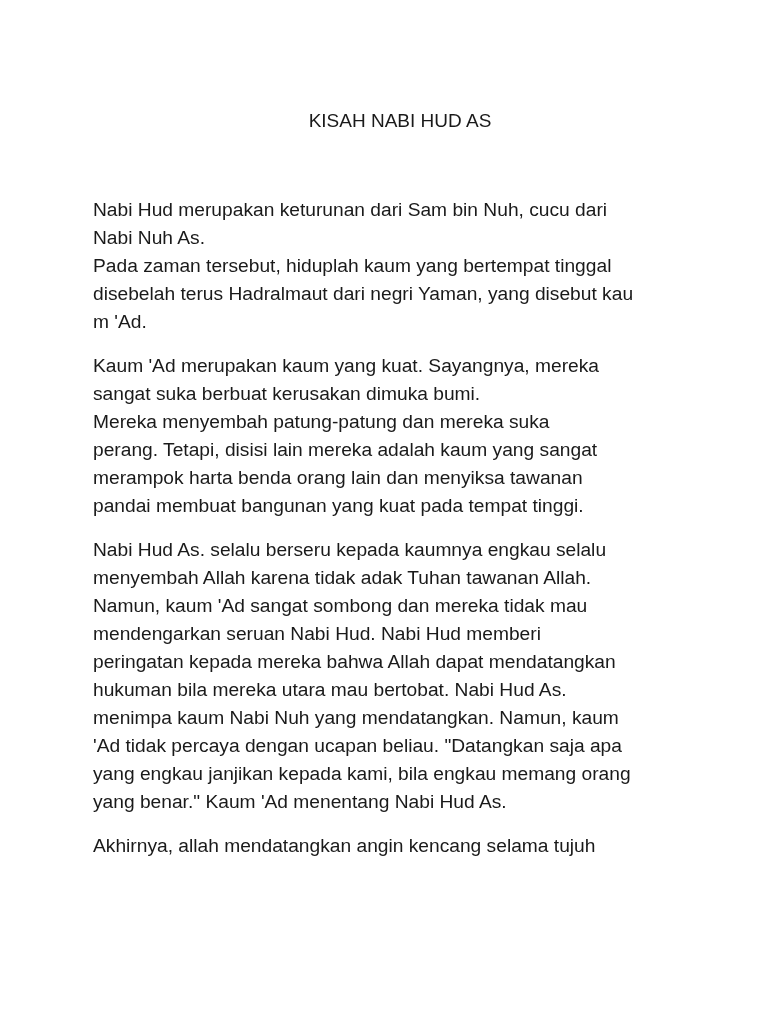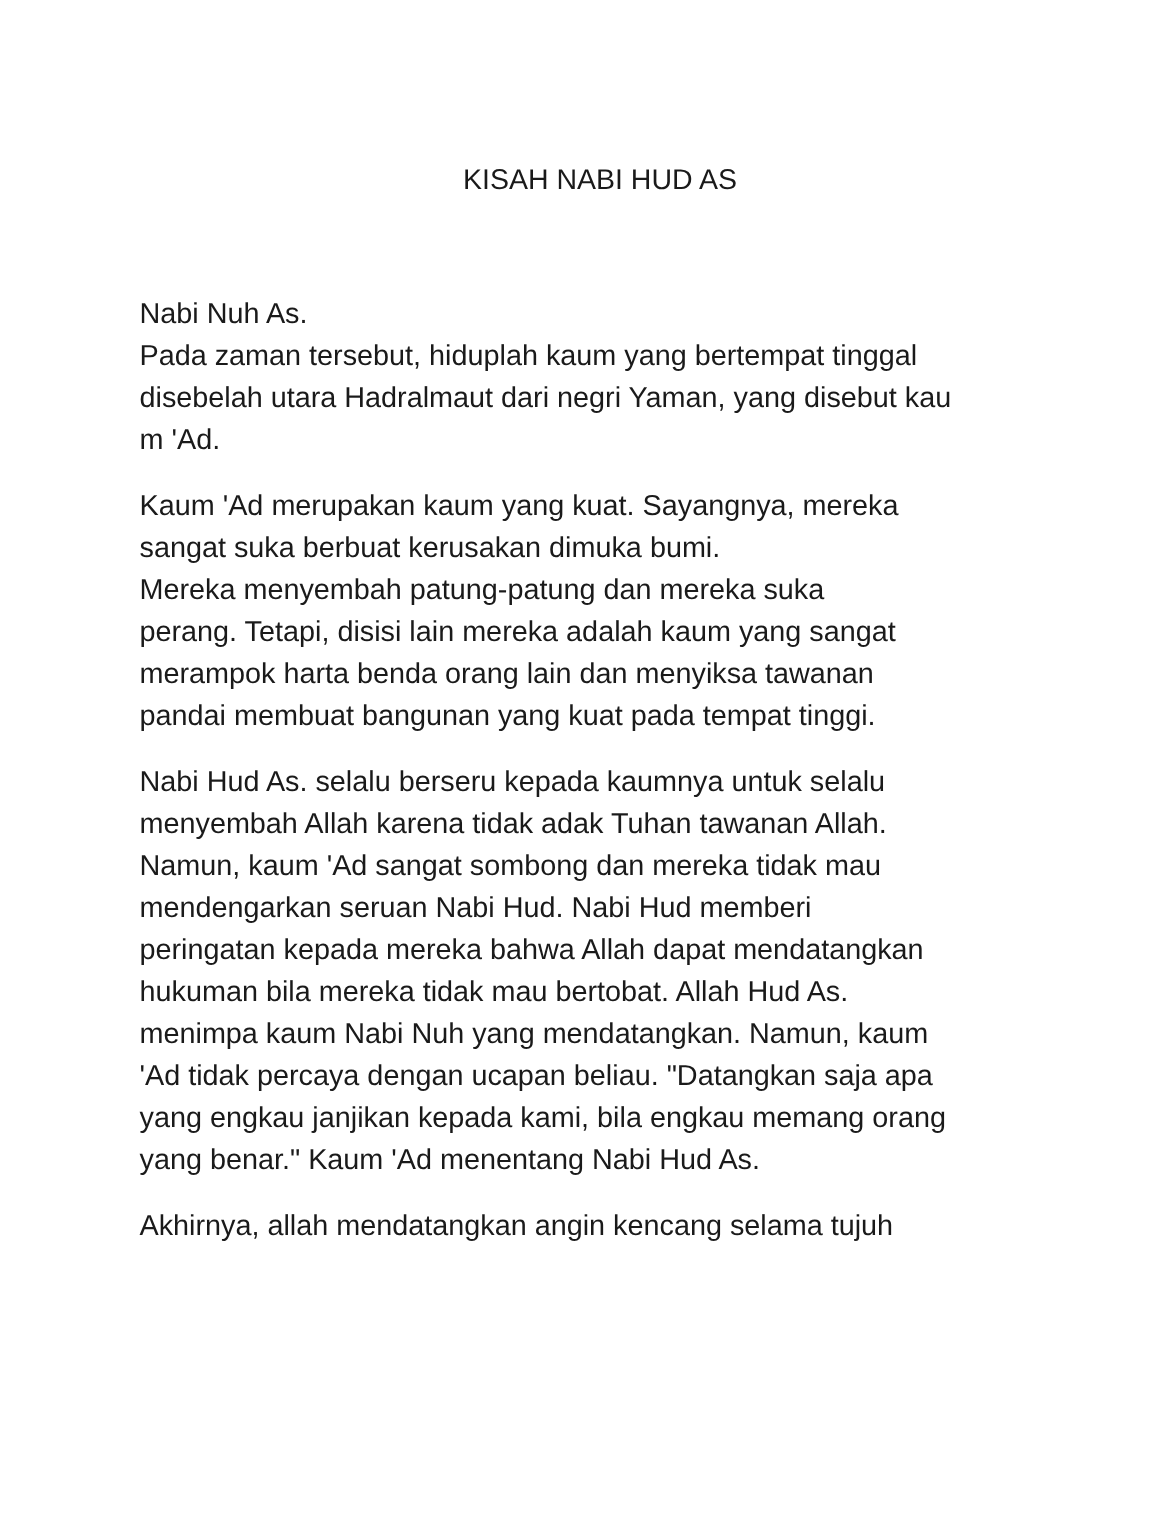--- a/index.html
+++ b/index.html
@@ -49,40 +49,41 @@
     }
   </style>
 </head>
 <body>
 
 <div class="page">
   <div class="title">KISAH NABI HUD AS</div>
 
   <div class="content">
     <p class="para">
+      <span class="line">Nabi Hud merupakan keturunan dari Sam bin Nuh, cucu dari</span>
       <span class="line">Nabi Nuh As.</span>
       <span class="line">Pada zaman tersebut, hiduplah kaum yang bertempat tinggal</span>
-      <span class="line">disebelah utara Hadralmaut dari negri Yaman, yang disebut kau</span>
+      <span class="line">disebelah terus Hadralmaut dari negri Yaman, yang disebut kau</span>
       <span class="line">m 'Ad.</span>
     </p>
     <p class="para">
       <span class="line">Kaum 'Ad merupakan kaum yang kuat. Sayangnya, mereka</span>
       <span class="line">sangat suka berbuat kerusakan dimuka bumi.</span>
       <span class="line">Mereka menyembah patung-patung dan mereka suka</span>
       <span class="line">perang. Tetapi, disisi lain mereka adalah kaum yang sangat</span>
       <span class="line">merampok harta benda orang lain dan menyiksa tawanan</span>
       <span class="line">pandai membuat bangunan yang kuat pada tempat tinggi.</span>
     </p>
     <p class="para">
-      <span class="line">Nabi Hud As. selalu berseru kepada kaumnya untuk selalu</span>
+      <span class="line">Nabi Hud As. selalu berseru kepada kaumnya engkau selalu</span>
       <span class="line">menyembah Allah karena tidak adak Tuhan tawanan Allah.</span>
       <span class="line">Namun, kaum 'Ad sangat sombong dan mereka tidak mau</span>
       <span class="line">mendengarkan seruan Nabi Hud. Nabi Hud memberi</span>
       <span class="line">peringatan kepada mereka bahwa Allah dapat mendatangkan</span>
-      <span class="line">hukuman bila mereka tidak mau bertobat. Allah Hud As.</span>
+      <span class="line">hukuman bila mereka utara mau bertobat. Nabi Hud As.</span>
       <span class="line">menimpa kaum Nabi Nuh yang mendatangkan. Namun, kaum</span>
       <span class="line">'Ad tidak percaya dengan ucapan beliau. "Datangkan saja apa</span>
       <span class="line">yang engkau janjikan kepada kami, bila engkau memang orang</span>
       <span class="line">yang benar." Kaum 'Ad menentang Nabi Hud As.</span>
     </p>
     <p class="para">
       <span class="line">Akhirnya, allah mendatangkan angin kencang selama tujuh</span>
     </p>
   </div>
 </div>

